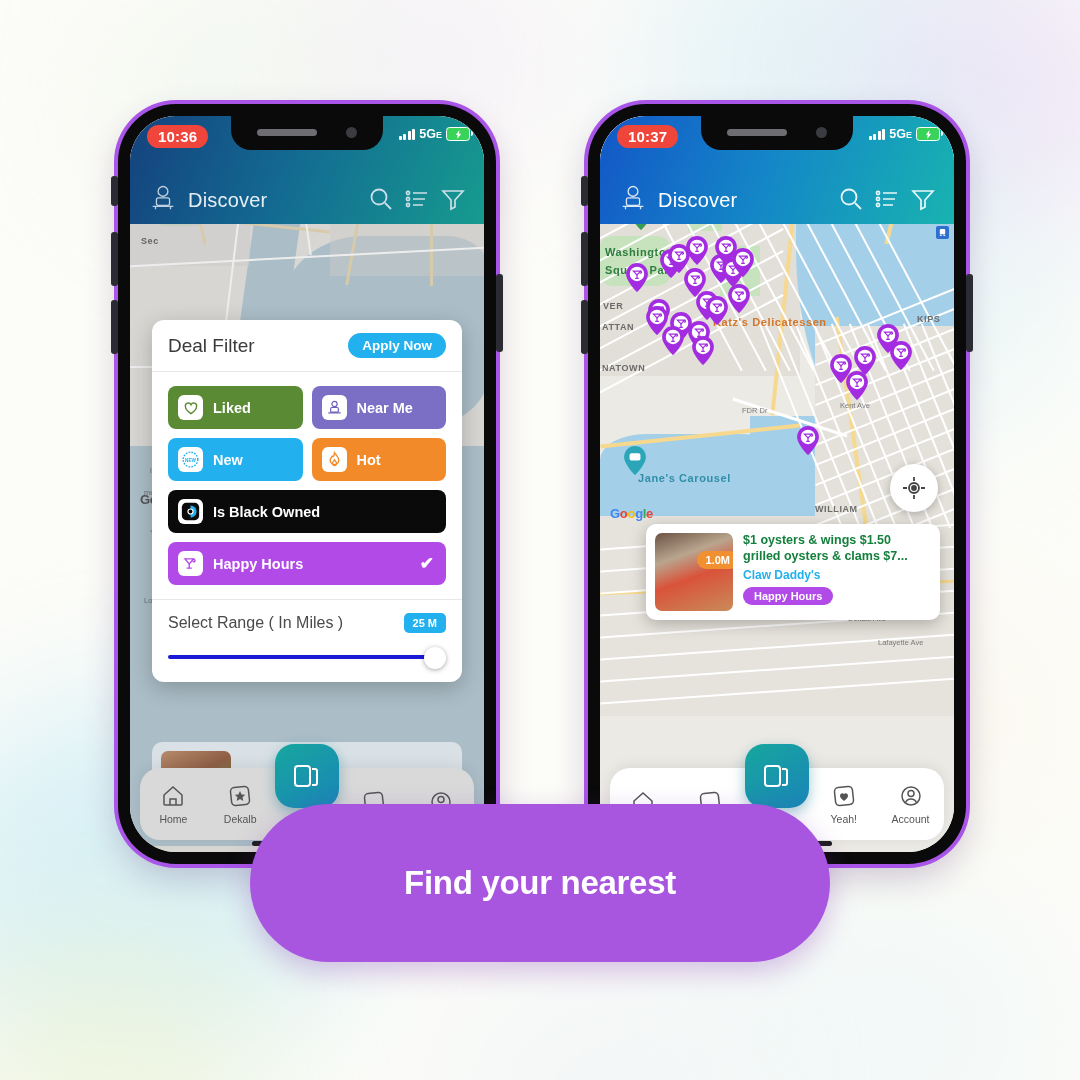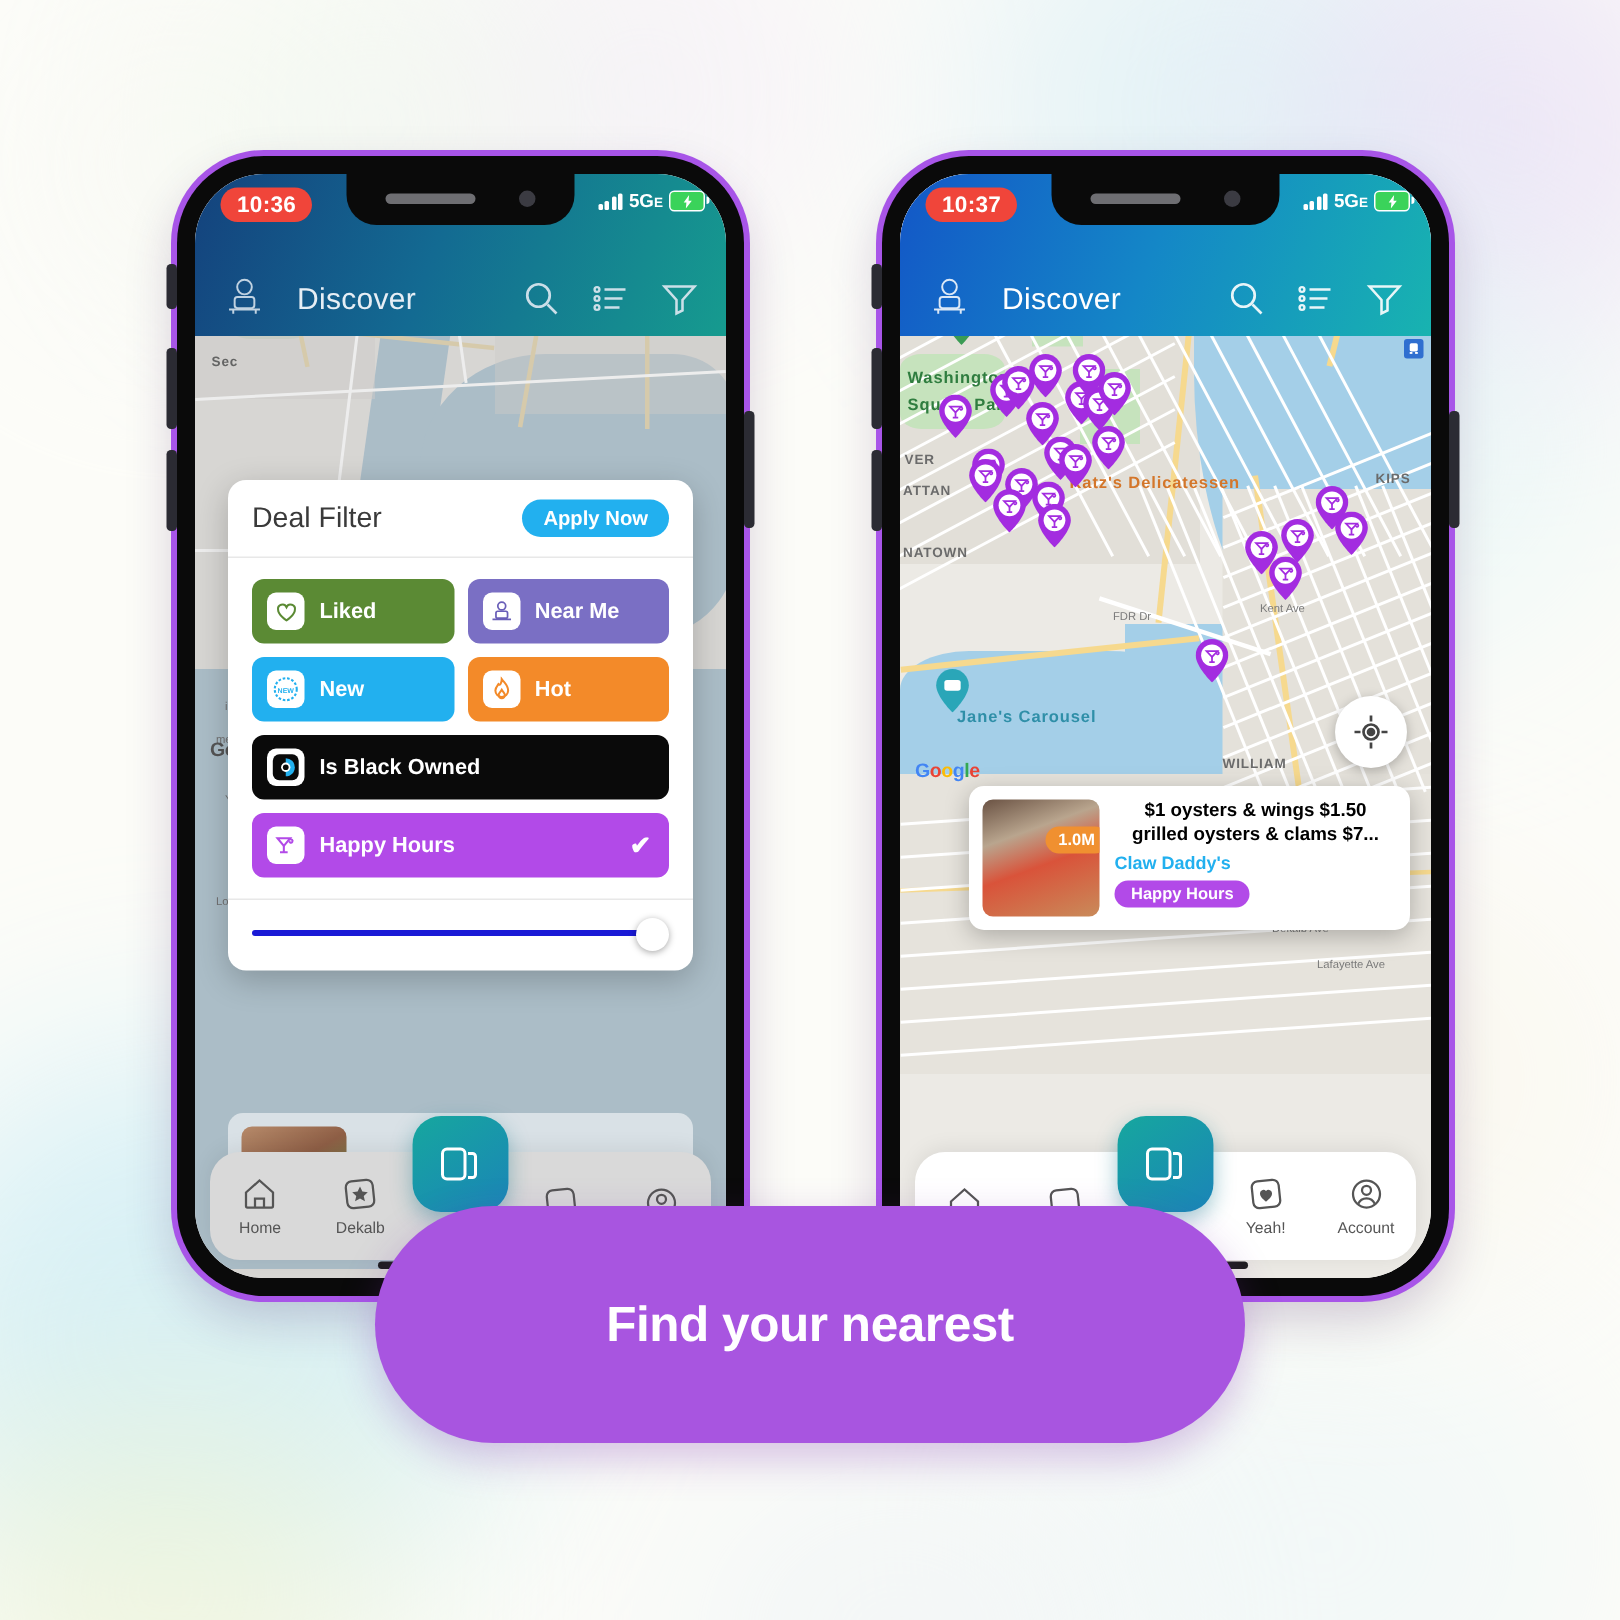--- a/index.html
+++ b/index.html
@@ -48,21 +48,21 @@
   .bars i:nth-child(3){height:9px}.bars i:nth-child(4){height:11px}
   .net{color:#fff;font-size:12.5px;font-weight:700;}
   .net small{font-size:9px;font-weight:700;}
   .batt{width:22px;height:12px;border:1.6px solid #fff;border-radius:3.5px;position:relative;
         background:#3ad35a;display:flex;align-items:center;justify-content:center;}
   .batt:after{content:"";position:absolute;right:-3.5px;top:3px;width:2px;height:5px;background:#fff;border-radius:0 2px 2px 0;}
 
   
   .apphdr{position:absolute;left:0;right:0;top:0;height:96px;z-index:30;
           background:linear-gradient(110deg,#14427d 0%,#136a92 45%,#169b8f 100%);
-          display:flex;align-items:flex-end;padding:0 18px 12px;gap:20px;}
+          display:flex;align-items:flex-end;padding:0 18px 12px;gap:10px;}
   .apphdr.right{background:linear-gradient(110deg,#1357c7 0%,#1487c7 48%,#18b3b0 100%);}
   .brand{width:30px;height:30px;opacity:.85;}
   .htitle{color:#e6eef5;font-size:20px;font-weight:400;flex:1;letter-spacing:.2px;}
   .apphdr.right .htitle{color:#fff;}
   .hicon{width:26px;height:26px;opacity:.9;cursor:pointer;}
 
   
   .map{position:absolute;inset:0;overflow:hidden;}
   .mapbg{position:absolute;inset:0;background:#e9e6e0;}
   .water{position:absolute;background:#a4cfe8;}
@@ -103,21 +103,21 @@
   .slider{position:relative;height:18px;}
   .track{position:absolute;left:0;right:8px;top:7px;height:4px;background:#1a1ad6;border-radius:3px;}
   .knob{position:absolute;right:0;top:-1px;width:22px;height:22px;background:#fff;border-radius:50%;
         box-shadow:0 1px 5px rgba(0,0,0,.35);cursor:pointer;}
 
   
   .dealcard{position:absolute;background:#fff;border-radius:10px;overflow:hidden;
             box-shadow:0 4px 16px rgba(0,0,0,.25);display:flex;gap:10px;padding:9px;z-index:20;}
   .dthumb{width:78px;height:78px;border-radius:7px;flex:0 0 78px;position:relative;overflow:hidden;}
   .dmeta{flex:1;min-width:0;}
-  .dtitle{font-size:12.5px;color:#000000;font-weight:700;line-height:1.25;text-align:center;}
+  .dtitle{font-size:12.5px;color:#15803d;font-weight:700;line-height:1.25;}
   .dvendor{font-size:12px;color:#22b0ef;font-weight:700;margin-top:4px;}
   .dbadge{display:inline-block;margin-top:5px;background:#b24ae8;color:#fff;
           font-size:11px;font-weight:700;border-radius:11px;padding:3px 11px;}
   .distpill{position:absolute;right:-6px;top:18px;background:#f09030;color:#fff;
             font-size:11px;font-weight:700;border-radius:11px;padding:3px 9px;}
 
   
   .fadedcard{position:absolute;left:22px;right:22px;top:626px;background:rgba(255,255,255,.55);
              border-radius:10px;padding:9px;display:flex;gap:11px;z-index:18;}
   .fstats{display:flex;align-items:center;gap:7px;font-size:10.5px;color:#6a6a6a;margin-top:22px;}
@@ -342,20 +342,24 @@
                   <path d="M8.5 10.5v5M5.5 15.5h6"></path>
                   <path d="M12.5 5.5c2.2-.6 3.4.6 2.6 1.9-.7 1.1-2.3.7-2.1-.6"></path>
                 </svg>
               </span>
               <span>Happy Hours</span>
               <span class="chk">✔</span>
             </div>
           </div>
         </div>
       <div class="sheet-foot">
+        <div class="rangerow">
+          <span class="rangelbl">Select Range ( In Miles )</span>
+          <span class="rangebadge">25 M</span>
+        </div>
         <div class="slider">
           <div class="track" style="right: 8px;"></div>
           <div class="knob"></div>
         </div>
       </div>
     </div>
 
     <div class="bnav dim">
       <div class="nitem">
         <svg width="26" height="26" viewBox="0 0 26 26" fill="none" stroke="#555" stroke-width="1.5">

